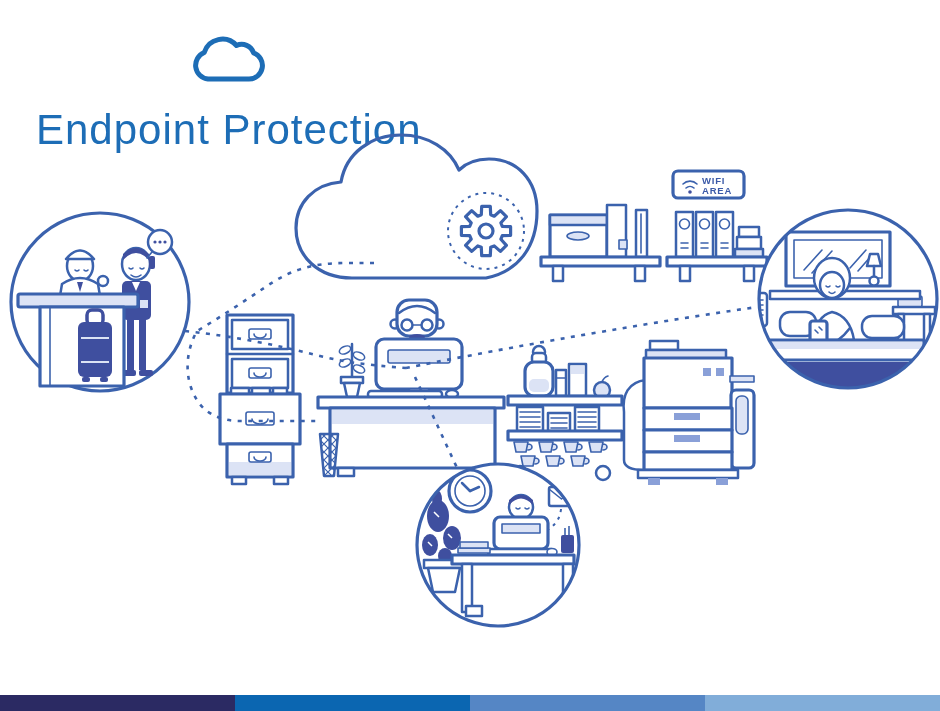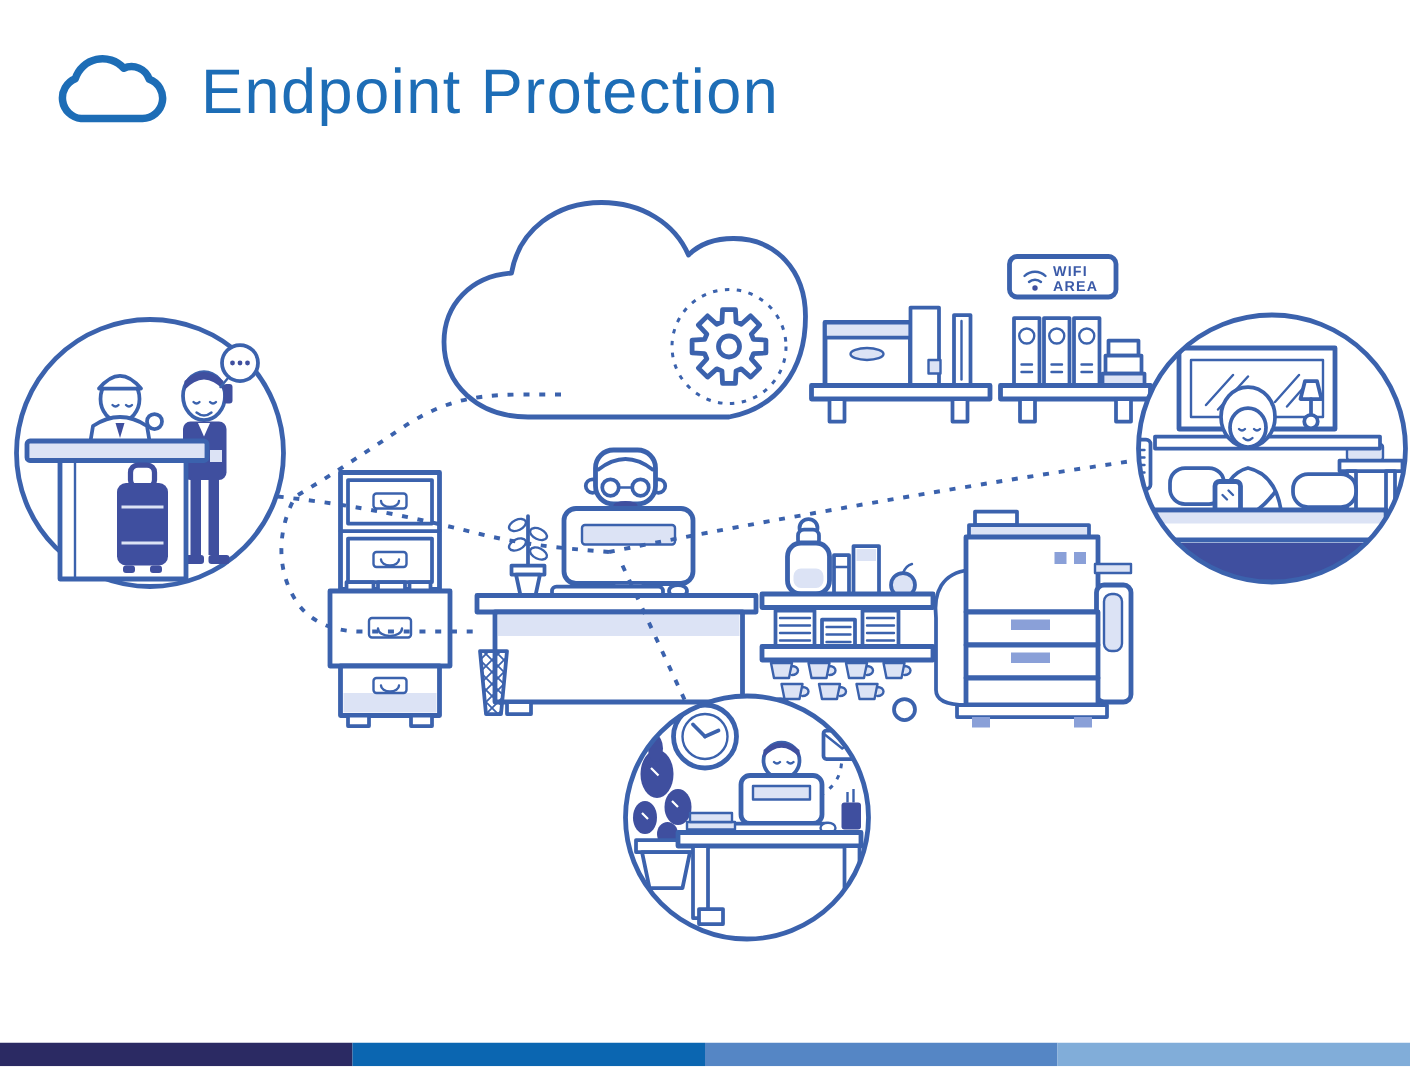--- a/index.html
+++ b/index.html
@@ -1,21 +1,21 @@
 <!DOCTYPE html>
 <html><head>
 <meta charset="utf-8">
 <style>
   html,body { margin:0; padding:0; background:#fff; }
   #page {
     position:relative; width:940px; height:711px; background:#fff;
     overflow:hidden; font-family:"Liberation Sans", sans-serif;
   }
   
-  #header { position:absolute; left:36px; top:36px; display:flex; align-items:center; gap:20px; }
+  #header { position:absolute; left:36px; top:36px; display:flex; align-items:center; gap:20px;flex-direction:column; }
   #title  { font-size:42px; font-weight:400; color:#1d6db6; letter-spacing:1px; margin:0; }
   
   #art { position:absolute; left:0; top:120px; width:940px; height:575px; }
   
   #footer { position:absolute; left:0; bottom:0; width:940px; height:16px; display:block; }
 
   
   .s  { stroke:#3b62ad; fill:none;   stroke-width:2.5; stroke-linecap:round; stroke-linejoin:round; }
   .sw { stroke:#3b62ad; fill:#ffffff;stroke-width:2.5; stroke-linecap:round; stroke-linejoin:round; }
   .sl { stroke:#3b62ad; fill:#dce3f5;stroke-width:2.5; stroke-linecap:round; stroke-linejoin:round; }

